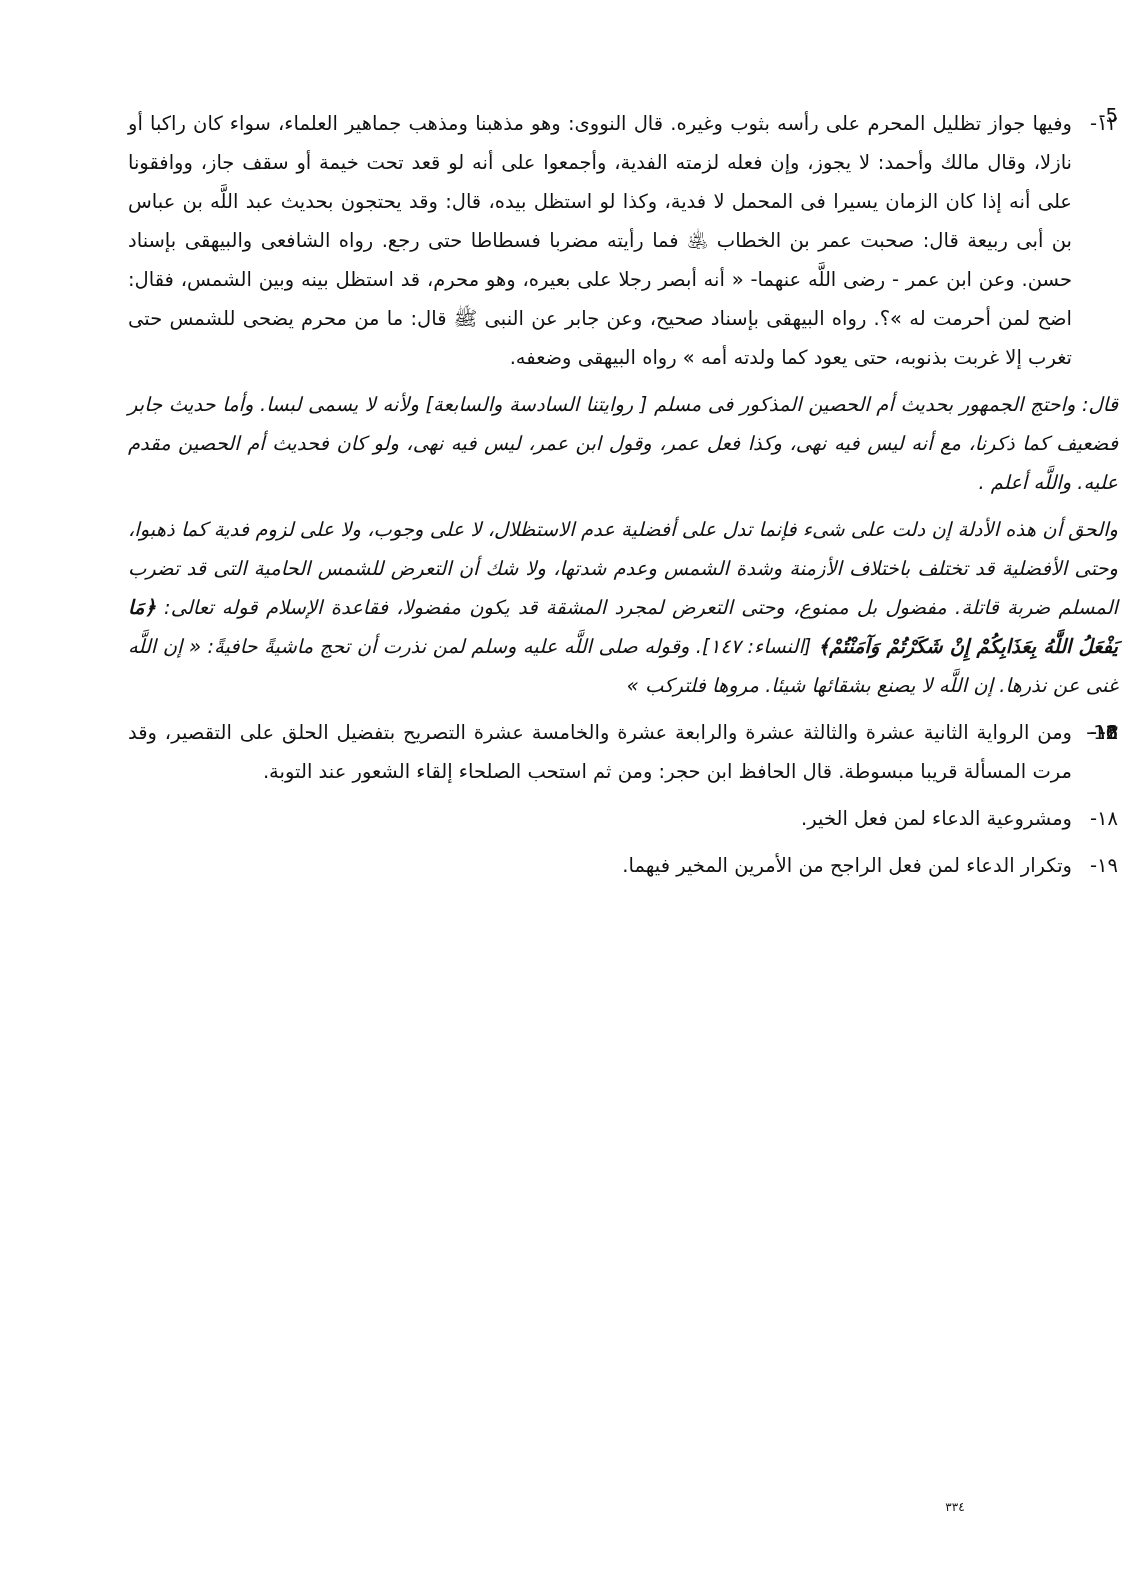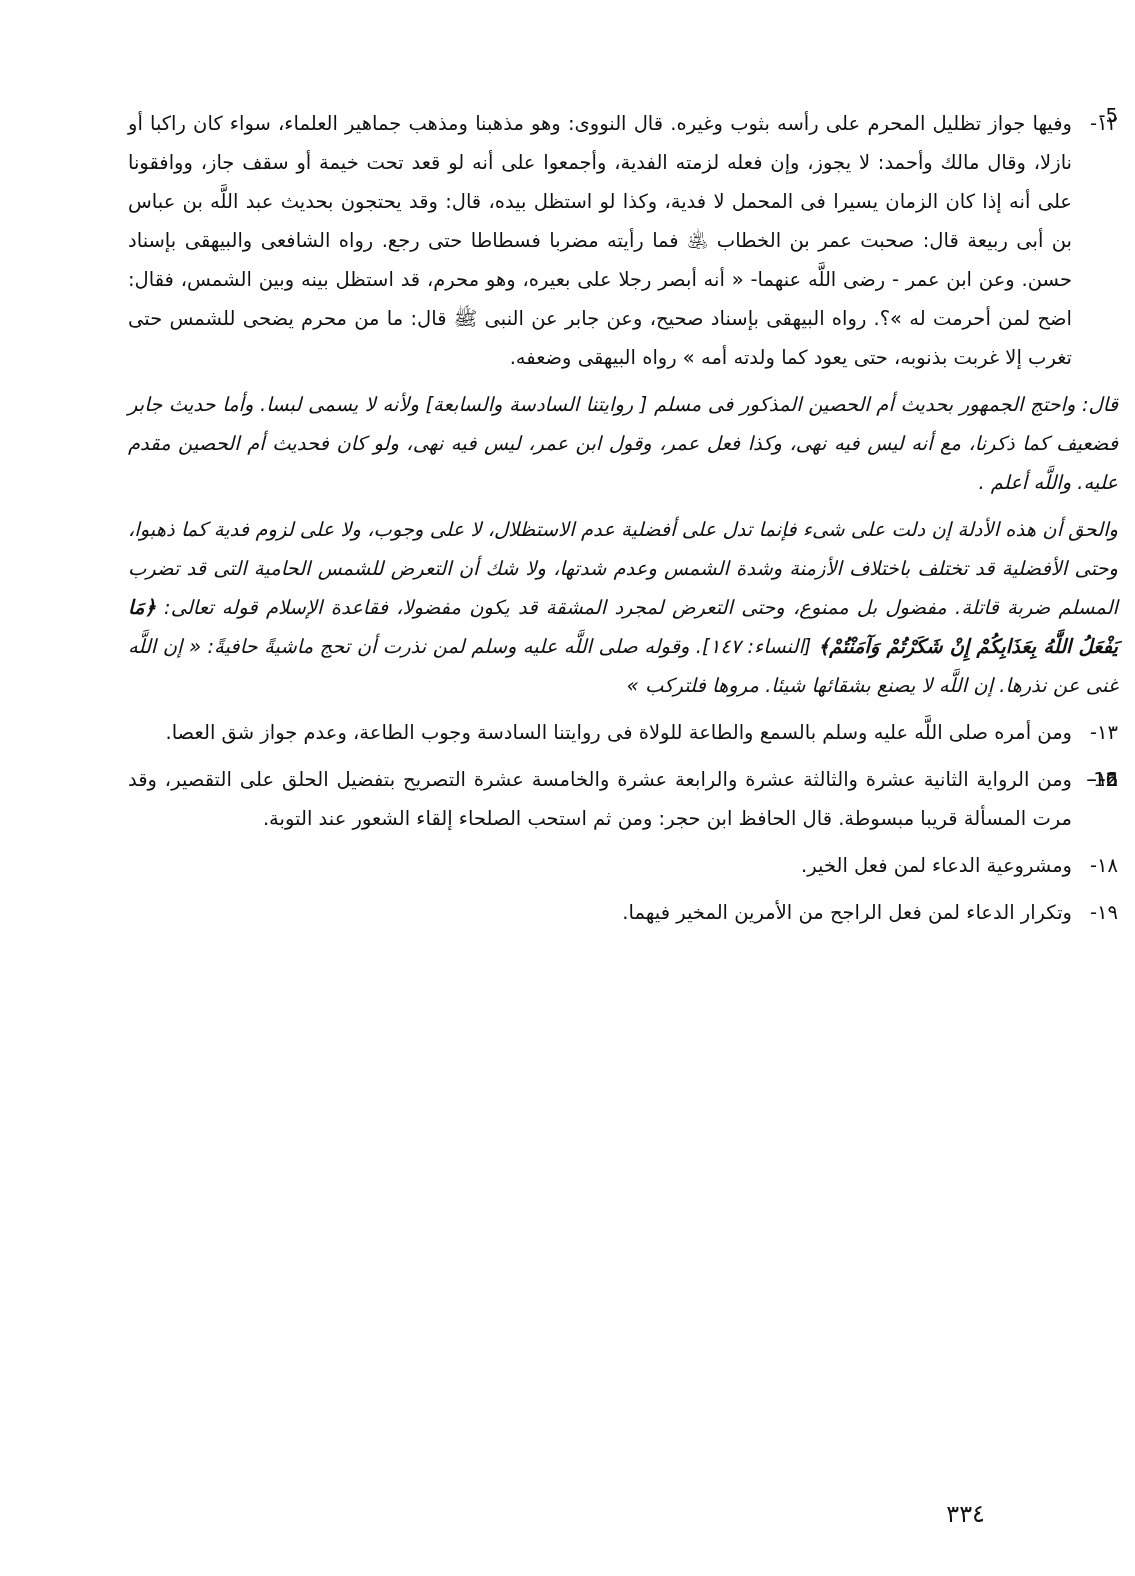--- a/index.html
+++ b/index.html
@@ -9,22 +9,22 @@
     direction: rtl; text-align: justify;
     font-family: "DejaVu Sans", sans-serif;
     font-size: 19.5px; line-height: 39px; color: #111111;
   }
   .item { position: relative; padding-right: 46px; margin-bottom: 8px; }
   .item .num { position: absolute; right: 0; top: 0; }
   .para { margin-bottom: 8px; text-indent: 0; font-style: italic; }
   .quran { font-weight: bold; }
   .page-number {
     position: absolute; left: 925px; top: 1500px; width: 60px;
-    direction: rtl; text-align: right;
-    font-family: "DejaVu Sans", sans-serif; font-size: 24px; color: #111;
+    direction: rtl; text-align: center;
+    font-family: "DejaVu Sans", sans-serif; font-size: 12px; color: #111;
   }
 </style>
 </head>
 <body>
 
 <div class="page">
   <div class="item">
     <span class="num">5-</span>
   </div>
   <div class="item">
@@ -32,21 +32,20 @@
     <span>وفيها جواز تظليل المحرم على رأسه بثوب وغيره. قال النووى: وهو مذهبنا ومذهب جماهير العلماء، سواء كان راكبا أو نازلا، وقال مالك وأحمد: لا يجوز، وإن فعله لزمته الفدية، وأجمعوا على أنه لو قعد تحت خيمة أو سقف جاز، ووافقونا على أنه إذا كان الزمان يسيرا فى المحمل لا فدية، وكذا لو استظل بيده، قال: وقد يحتجون بحديث عبد اللَّه بن عباس بن أبى ربيعة قال: صحبت عمر بن الخطاب ﵁ فما رأيته مضربا فسطاطا حتى رجع. رواه الشافعى والبيهقى بإسناد حسن. وعن ابن عمر - رضى اللَّه عنهما- « أنه أبصر رجلا على بعيره، وهو محرم، قد استظل بينه وبين الشمس، فقال: اضح لمن أحرمت له »؟. رواه البيهقى بإسناد صحيح، وعن جابر عن النبى ﷺ قال: ما من محرم يضحى للشمس حتى تغرب إلا غربت بذنوبه، حتى يعود كما ولدته أمه » رواه البيهقى وضعفه.</span>
   </div>
   <div class="para">
     <span>قال: واحتج الجمهور بحديث أم الحصين المذكور فى مسلم [ روايتنا السادسة والسابعة] ولأنه لا يسمى لبسا. وأما حديث جابر فضعيف كما ذكرنا، مع أنه ليس فيه نهى، وكذا فعل عمر، وقول ابن عمر، ليس فيه نهى، ولو كان فحديث أم الحصين مقدم عليه. واللَّه أعلم .</span>
   </div>
   <div class="para">
     <span>والحق أن هذه الأدلة إن دلت على شىء فإنما تدل على أفضلية عدم الاستظلال، لا على وجوب، ولا على لزوم فدية كما ذهبوا، وحتى الأفضلية قد تختلف باختلاف الأزمنة وشدة الشمس وعدم شدتها، ولا شك أن التعرض للشمس الحامية التى قد تضرب المسلم ضربة قاتلة. مفضول بل ممنوع، وحتى التعرض لمجرد المشقة قد يكون مفضولا، فقاعدة الإسلام قوله تعالى: </span><span class="quran">﴿مَا يَفْعَلُ اللَّهُ بِعَذَابِكُمْ إِنْ شَكَرْتُمْ وَآمَنْتُمْ﴾</span><span> [النساء: ١٤٧]. وقوله صلى اللَّه عليه وسلم لمن نذرت أن تحج ماشيةً حافيةً: « إن اللَّه غنى عن نذرها. إن اللَّه لا يصنع بشقائها شيئا. مروها فلتركب »</span>
   </div>
   <div class="item">
     <span class="num">١٣-</span>
-    <span>ومن أمره صلى اللَّه عليه وسلم بالسمع والطاعة للولاة فى روايتنا السادسة وجوب الطاعة، وعدم جواز شق العصا.</span>
   </div>
   <div class="item">
     <span class="num">16-</span>
   </div>
   <div class="item">
     <span class="num">6-</span>
   </div>
   <div class="item">
     <span class="num">١٦-</span>
   </div>

